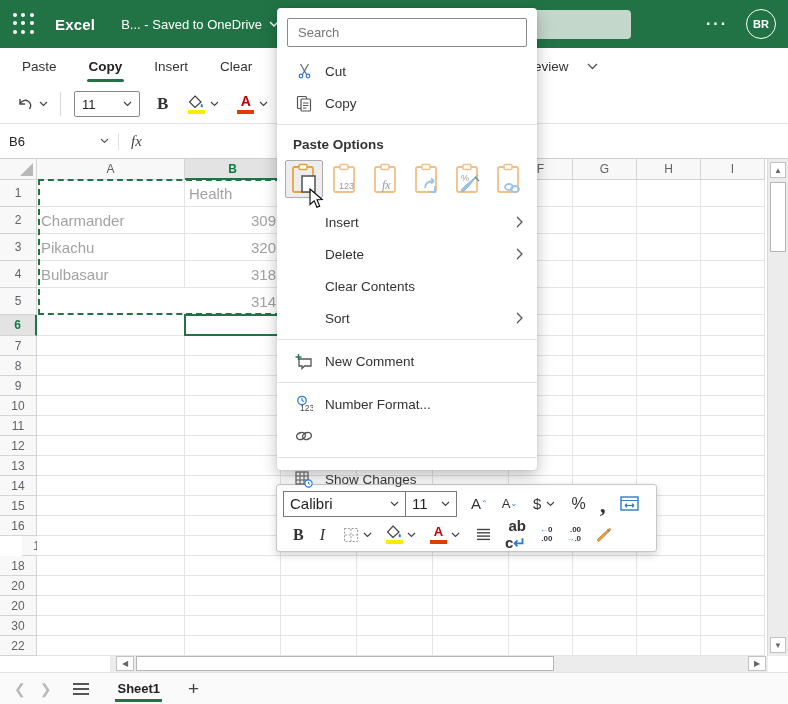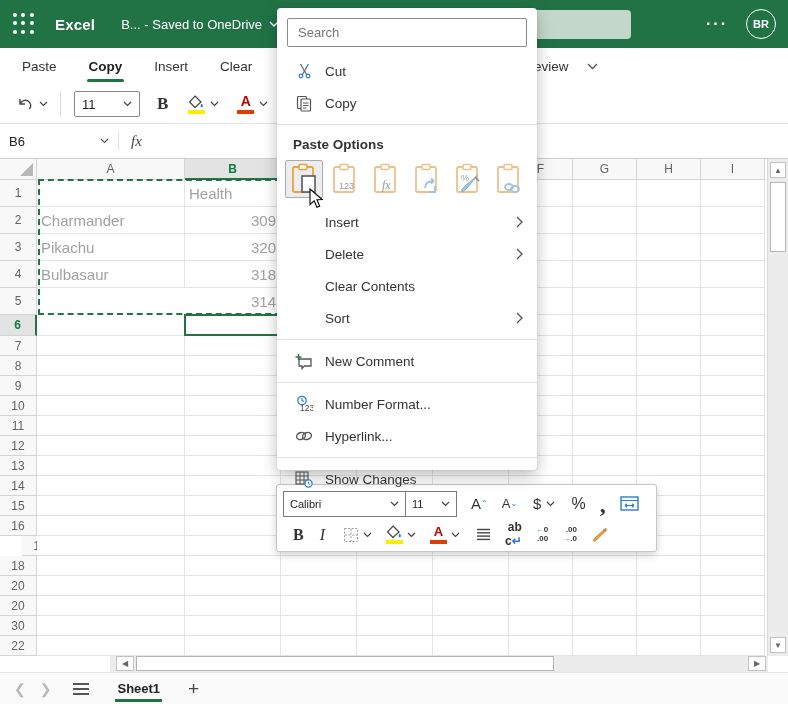--- a/index.html
+++ b/index.html
@@ -83,21 +83,21 @@
   .mi .sub { color:#555; }
   .mi-header { height:28px; display:flex; align-items:center; padding:0 16px; font-size:13.5px; font-weight:bold; color:#333; }
   .mdiv { height:1px; background:#e3e3e3; margin:5px 0; }
   .paste-row { display:flex; gap:3px; padding:2px 8px 8px 8px; }
   .paste-box { width:38px; height:38px; display:flex; align-items:center; justify-content:center; border:1px solid transparent; border-radius:2px; cursor:pointer; }
   .paste-box.hot { background:#ededed; border-color:#ababab; }
 
   
   .minibar { position:absolute; left:276px; top:484px; width:381px; height:68px; background:#fff; border:1px solid #c6c6c6; border-radius:3px; box-shadow:0 3px 8px rgba(0,0,0,.18); z-index:40; padding:3px 6px; }
   .mrow { height:31px; display:flex; align-items:center; }
-  .combo { height:26px; border:1px solid #7a7a7a; display:flex; align-items:center; justify-content:space-between; padding:0 6px; font-size:11px; color:#222; cursor:pointer; }
+  .combo { height:26px; border:1px solid #7a7a7a; display:flex; align-items:center; justify-content:space-between; padding:0 6px; font-size:15px; color:#222; cursor:pointer; }
   .combo.font { width:122px; border-right:none; }
   .combo.size { width:52px; }
   .mbtn { display:flex; align-items:center; justify-content:center; padding:2px 4px; margin-left:6px; color:#333; cursor:pointer; border-radius:2px; }
   .tiny2 { font-size:8px; line-height:1.1; color:#333; text-align:right; font-weight:bold; }
   .tiny2 .blue { color:#2b7cd3; }
 
   .cursor { position:absolute; left:309px; top:188px; z-index:90; pointer-events:none; }
   svg { display:block; }
 </style>
 </head>
@@ -629,21 +629,20 @@
       </span>
       <span class="lbl">Number Format...</span>
     </div>
     <div class="mi">
       <span class="ic">
         <svg width="18" height="12" viewBox="0 0 18 12">
             <ellipse cx="6" cy="6" rx="4.5" ry="3.4" fill="none" stroke="#555" stroke-width="1.4" transform="rotate(-18 6 6)"></ellipse>
             <ellipse cx="12" cy="6" rx="4.5" ry="3.4" fill="none" stroke="#555" stroke-width="1.4" transform="rotate(-18 12 6)"></ellipse>
           </svg>
       </span>
-      <span class="lbl">Hyperlink...</span>
     </div>
     <div class="mdiv"></div>
     <div class="mi">
       <span class="ic">
         <svg width="18" height="17" viewBox="0 0 18 17">
             <rect x="1" y="1" width="12" height="12" fill="none" stroke="#555" stroke-width="1.2"></rect>
             <line x1="1" y1="5" x2="13" y2="5" stroke="#555"></line>
             <line x1="1" y1="9" x2="13" y2="9" stroke="#555"></line>
             <line x1="5" y1="1" x2="5" y2="13" stroke="#555"></line>
             <line x1="9" y1="1" x2="9" y2="13" stroke="#555"></line>
@@ -737,21 +736,21 @@
       </div>
       <div class="mbtn" style="margin-left:8px">
         <svg width="15" height="13" viewBox="0 0 15 13">
             <line x1="1" y1="1.5" x2="14" y2="1.5" stroke="#444" stroke-width="1.4"></line>
             <line x1="1" y1="4.8" x2="14" y2="4.8" stroke="#444" stroke-width="1.4"></line>
             <line x1="1" y1="8.1" x2="14" y2="8.1" stroke="#444" stroke-width="1.4"></line>
             <line x1="1" y1="11.4" x2="14" y2="11.4" stroke="#444" stroke-width="1.4"></line>
           </svg>
       </div>
       <div class="mbtn">
-        <span class="tiny2" style="font-size:12px">ab<br>c<span class="blue">↵</span></span>
+        <span class="tiny2" style="font-size:15px">ab<br>c<span class="blue">↵</span></span>
       </div>
       <div class="mbtn">
         <span class="tiny2"><span class="blue">←</span>0<br>.00</span>
       </div>
       <div class="mbtn">
         <span class="tiny2">.00<br><span class="blue">→</span>.0</span>
       </div>
       <div class="mbtn">
         <svg width="17" height="16" viewBox="0 0 17 16">
             <path d="M15 1 L6 9 L3 12 C1.5 13.5 3 15 4.5 13.8 L8 10.5 L16 2.5" fill="#e8a33d" stroke="#c07a20" stroke-width="0.8"></path>

